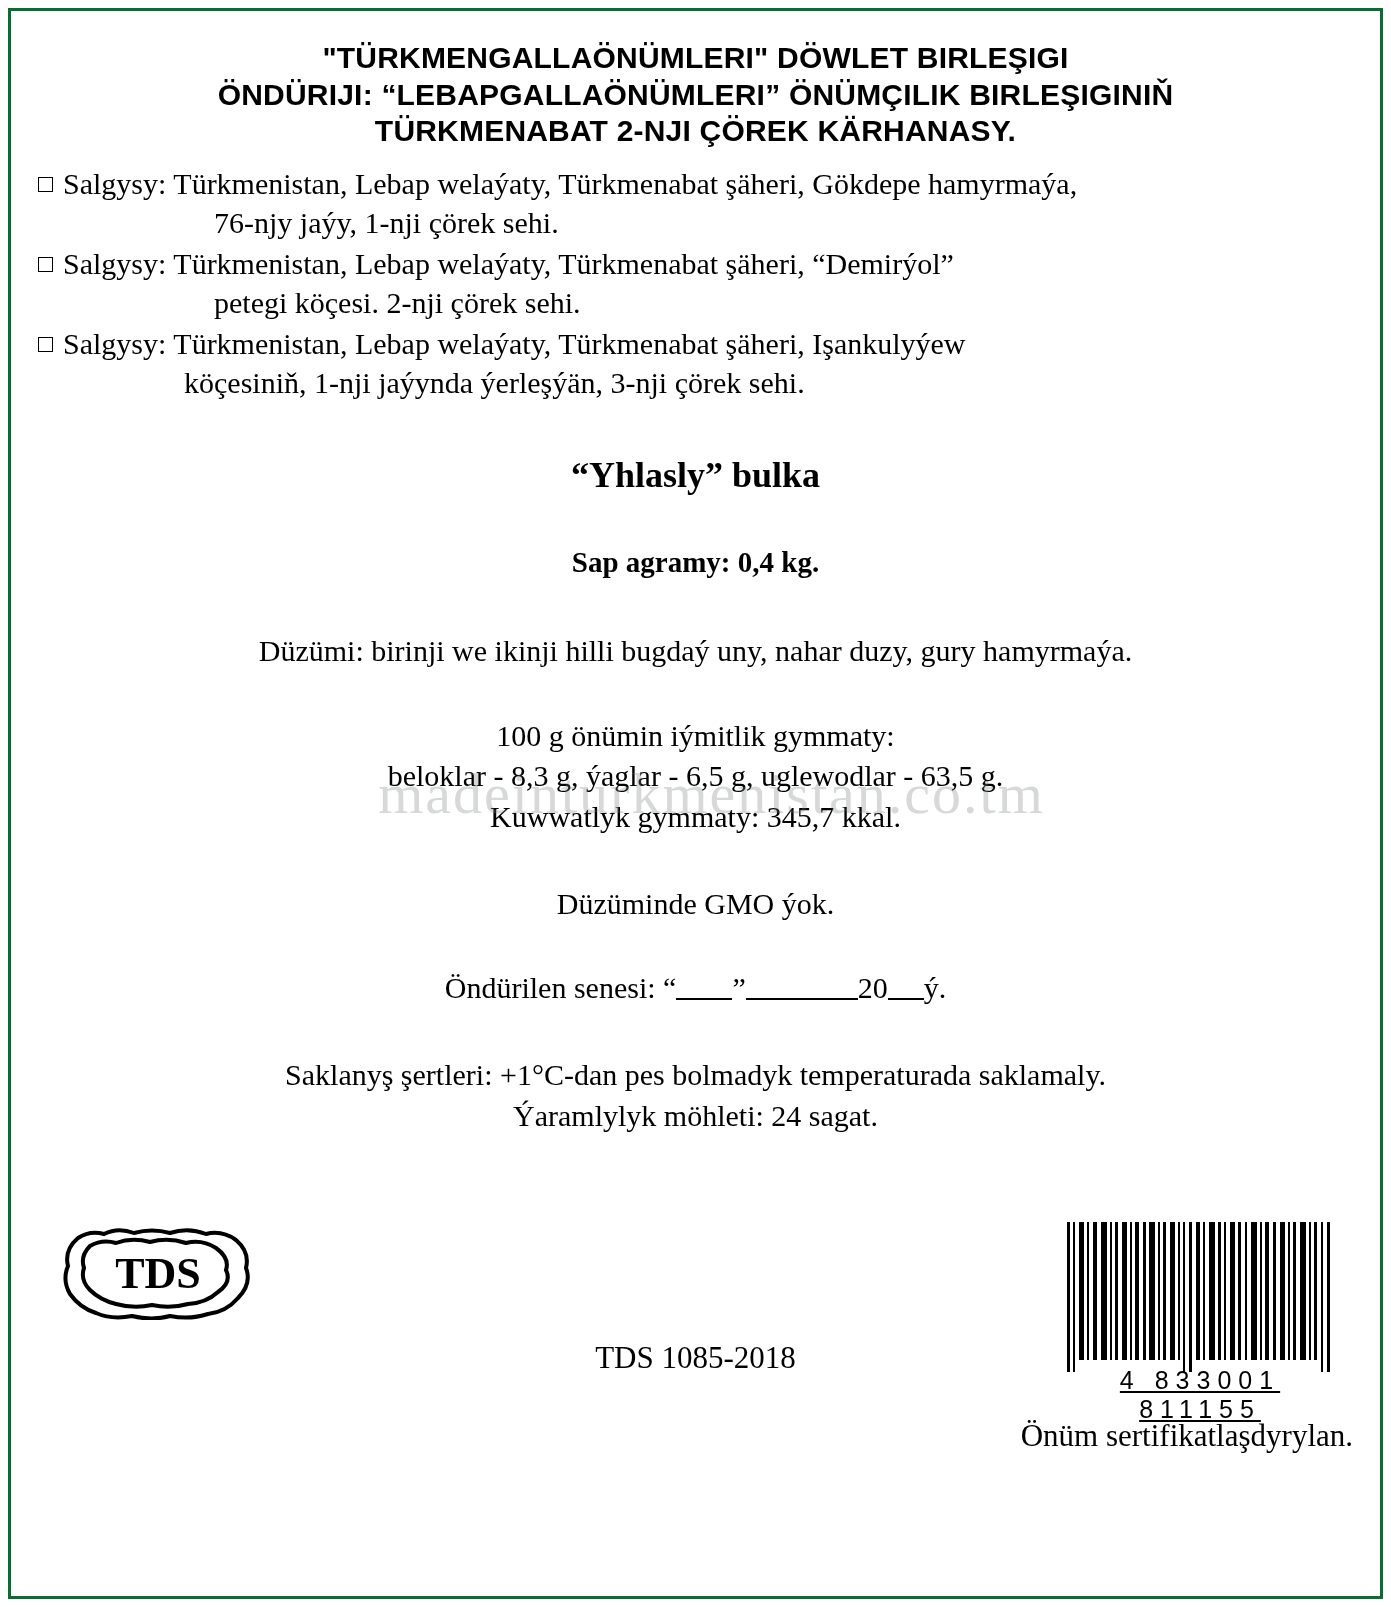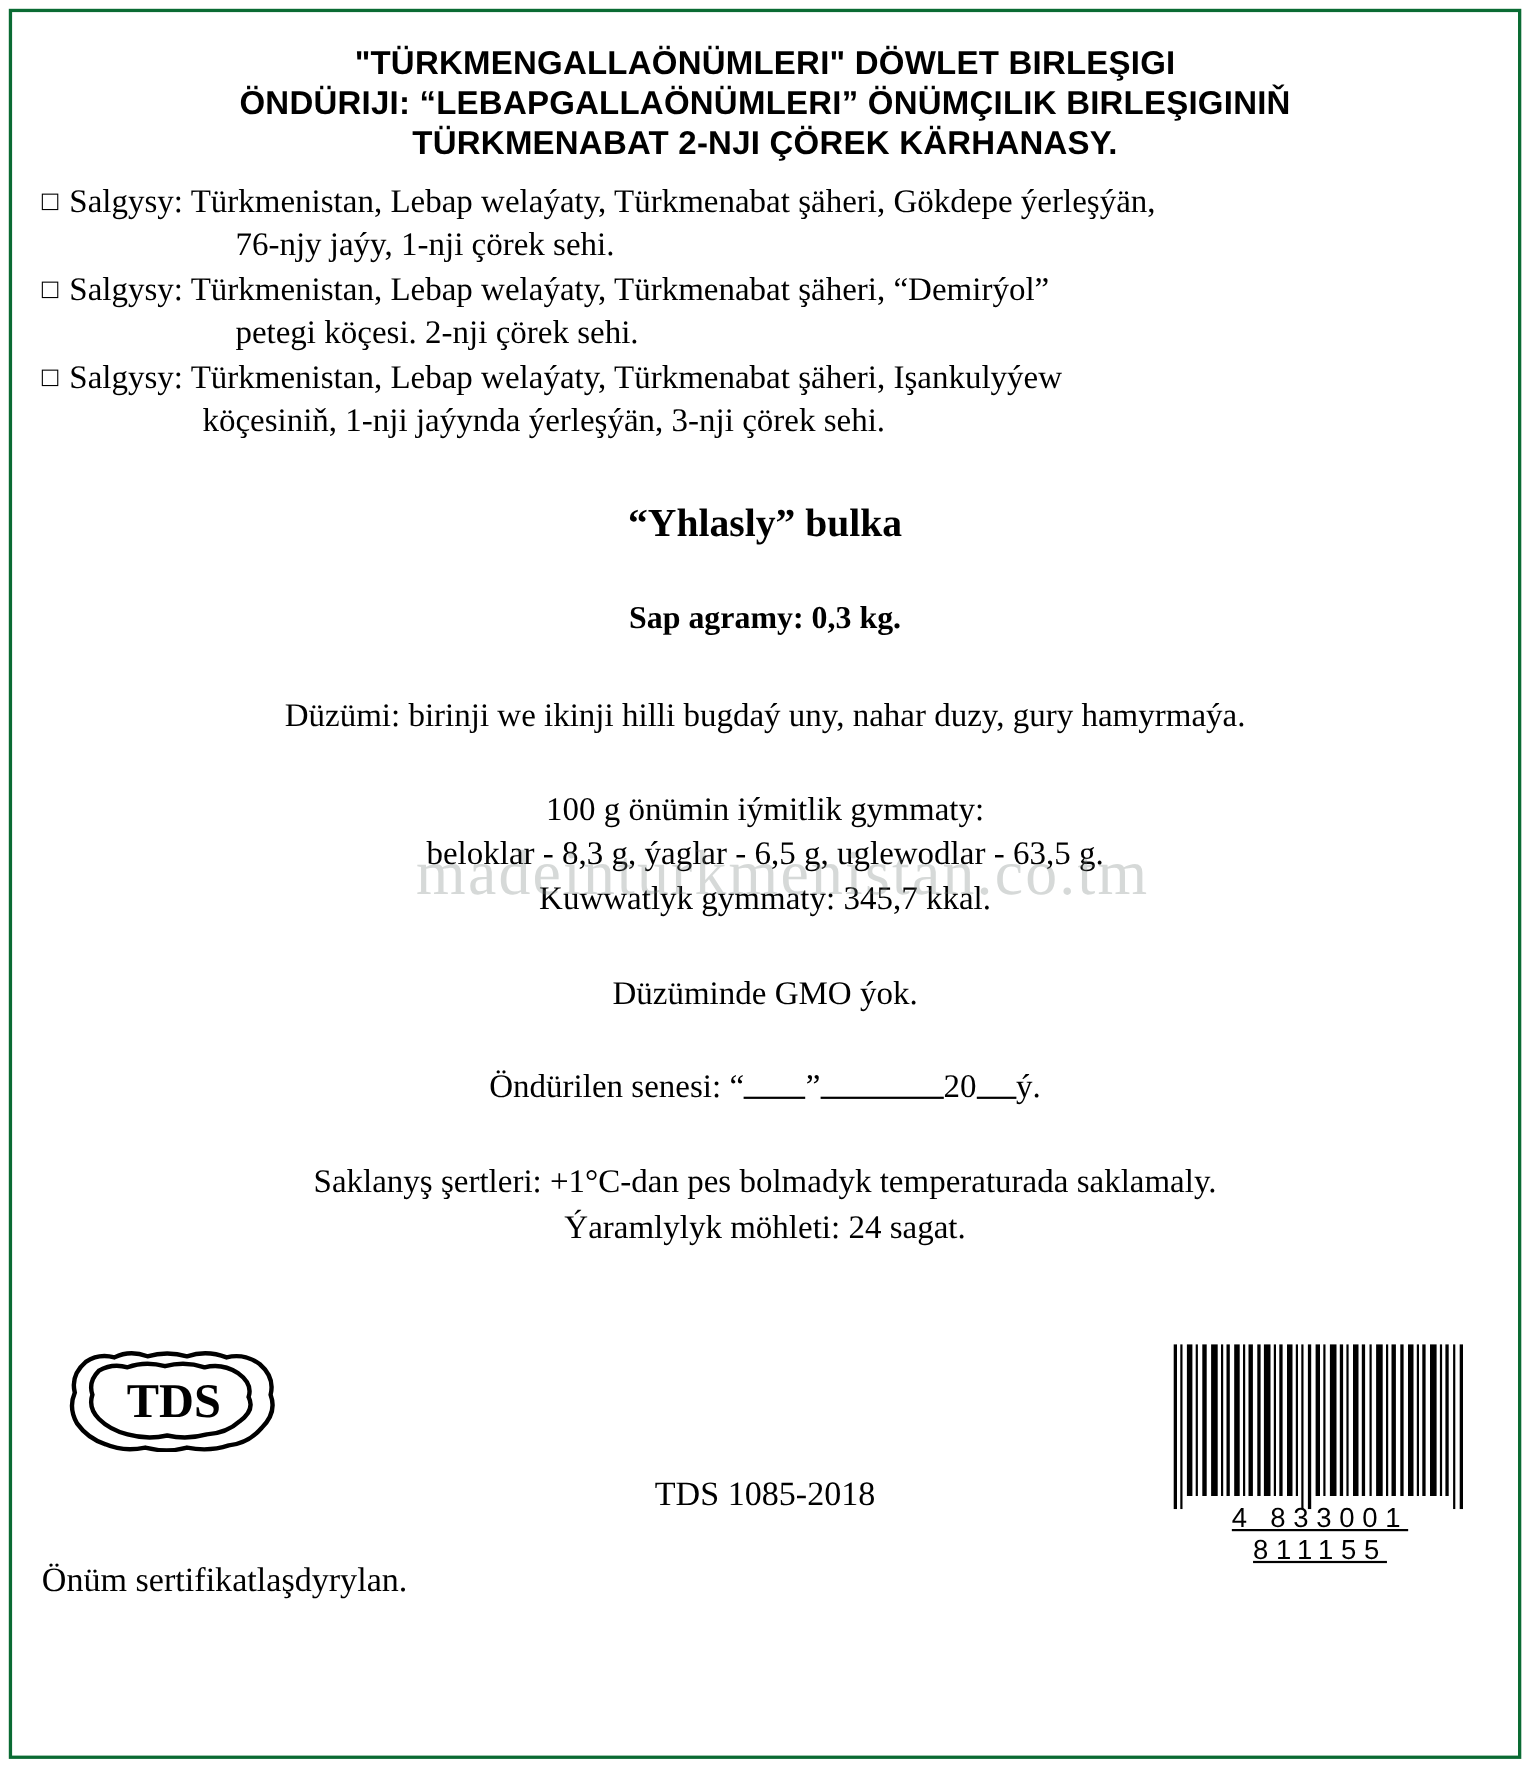--- a/index.html
+++ b/index.html
@@ -185,21 +185,21 @@
     right: 0;
     top: 112px;
     text-align: center;
     font-size: 31px;
   }
   .certified {
     position: absolute;
     left: 0;
     right: 0;
     top: 190px;
-    text-align: left;
+    text-align: right;
     font-size: 31px;
   }
 
   .watermark {
     position: absolute;
     left: 0;
     right: 0;
     top: 760px;
     text-align: center;
     font-family: "Liberation Serif", serif;
@@ -220,36 +220,36 @@
   <div class="content">
 
     <div class="title-block">
       <span class="title-line">"TÜRKMENGALLAÖNÜMLERI" DÖWLET BIRLEŞIGI</span>
       <span class="title-line">ÖNDÜRIJI: “LEBAPGALLAÖNÜMLERI” ÖNÜMÇILIK BIRLEŞIGINIŇ</span>
       <span class="title-line">TÜRKMENABAT 2-NJI ÇÖREK KÄRHANASY.</span>
     </div>
 
     <div class="addr-list">
       <div class="addr-item">
-        <span class="addr-first"><span class="box"></span><span>Salgysy: Türkmenistan, Lebap welaýaty, Türkmenabat şäheri, Gökdepe ýerleşýän,</span></span>
+        <span class="addr-first"><span class="box"></span><span>Salgysy: Türkmenistan, Lebap welaýaty, Türkmenabat şäheri, Gökdepe hamyrmaýa,</span></span>
         <span class="addr-second">76-njy jaýy, 1-nji çörek sehi.</span>
       </div>
       <div class="addr-item">
         <span class="addr-first"><span class="box"></span><span>Salgysy: Türkmenistan, Lebap welaýaty, Türkmenabat şäheri, “Demirýol”</span></span>
         <span class="addr-second">petegi köçesi. 2-nji çörek sehi.</span>
       </div>
       <div class="addr-item">
         <span class="addr-first"><span class="box"></span><span>Salgysy: Türkmenistan, Lebap welaýaty, Türkmenabat şäheri,  Işankulyýew</span></span>
         <span class="addr-second" style="padding-left:146px">köçesiniň, 1-nji jaýynda ýerleşýän, 3-nji çörek sehi.</span>
       </div>
     </div>
 
     <div class="product-name">“Yhlasly”  bulka</div>
 
-    <div class="weight">Sap agramy: 0,3 kg.</div>
+    <div class="weight">Sap agramy: 0,4 kg.</div>
 
     <div class="ingredients">Düzümi: birinji we ikinji hilli bugdaý uny, nahar duzy, gury hamyrmaýa.</div>
 
     <div class="nutrition">
       <span class="nutri-line">100 g önümin iýmitlik gymmaty:</span>
       <span class="nutri-line">beloklar - 8,3 g, ýaglar - 6,5 g, uglewodlar - 63,5 g.</span>
       <span class="nutri-line">Kuwwatlyk gymmaty: 345,7 kkal.</span>
     </div>
 
     <div class="gmo">Düzüminde GMO ýok.</div>

